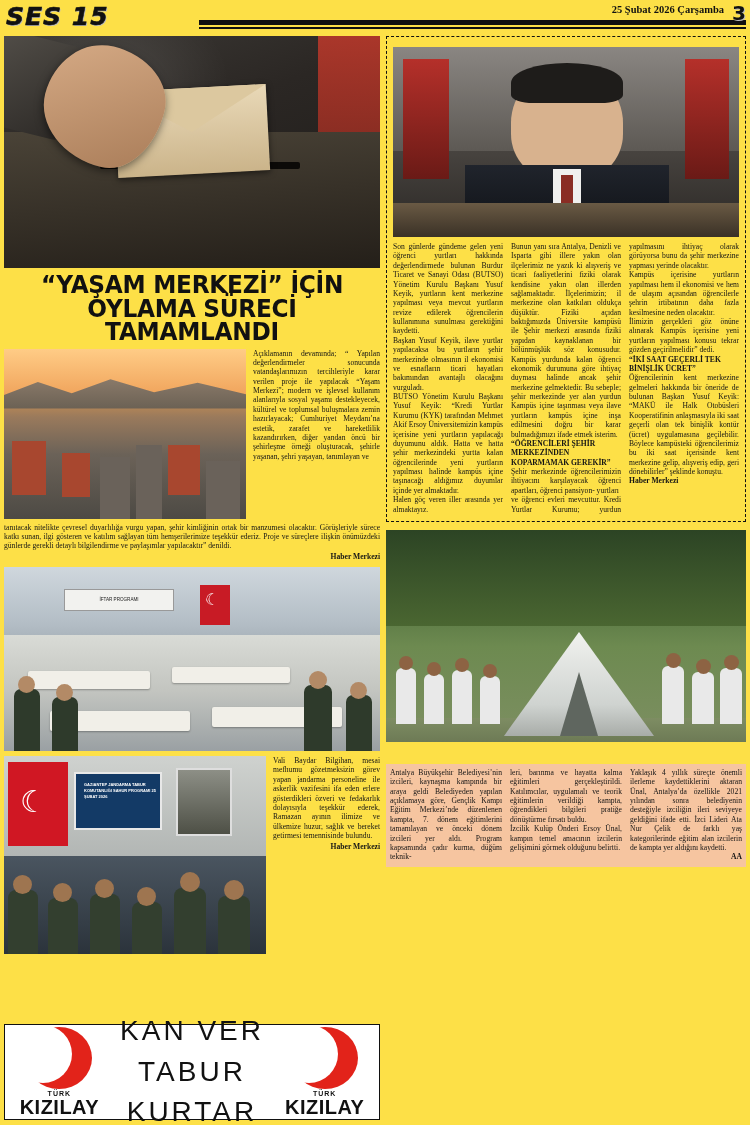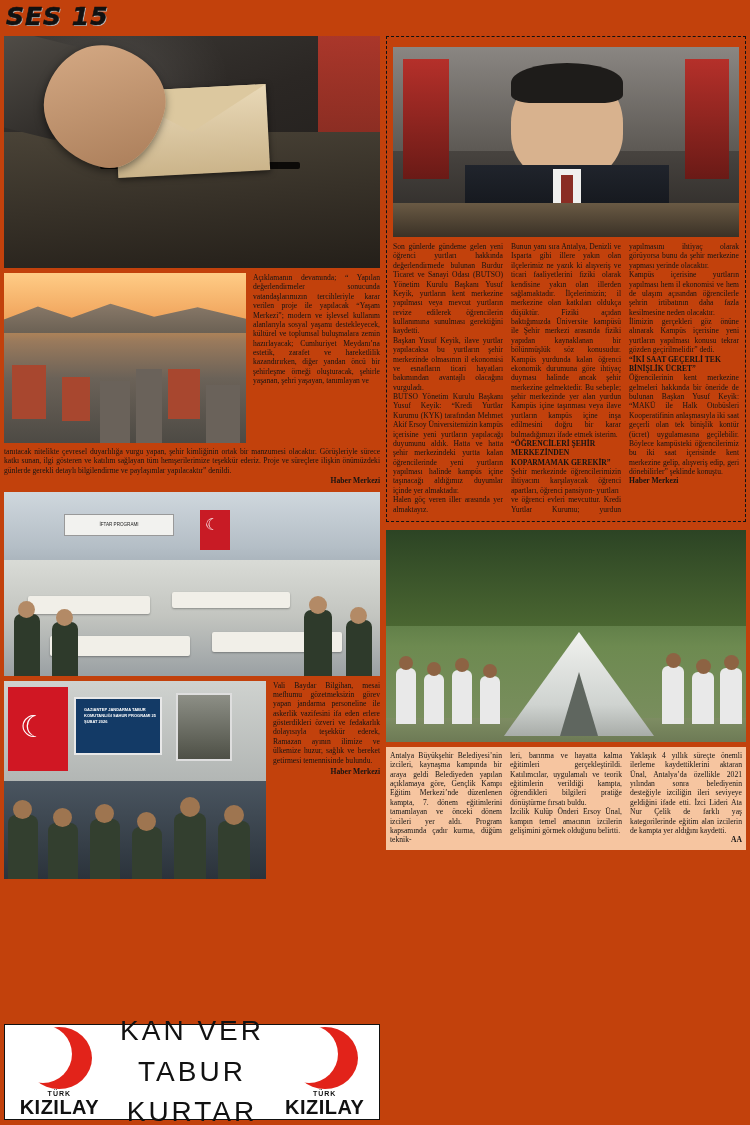--- a/index.html
+++ b/index.html
@@ -2,21 +2,21 @@
 <html><head>
 <meta charset="utf-8">
 <style>
   * { box-sizing: border-box; margin: 0; padding: 0; }
   html, body {
     width: 750px; height: 1125px;
     background: #ffffff;
     font-family: "Liberation Serif", serif;
     overflow: hidden;
   }
-  .page { position: relative; width: 750px; height: 1125px; background: #c2410c; }
+  .page { position: relative; width: 750px; height: 1125px; background: #fde047; }
 
   
   .masthead {
     position: absolute; left: 0; top: 0; width: 750px; height: 34px;
     display: flex; align-items: flex-start;
   }
   .logo {
     font-family: "DejaVu Sans", sans-serif;
     font-weight: bold; font-style: italic;
     font-size: 25px; letter-spacing: 1px;
@@ -246,33 +246,43 @@
     text-align:center; line-height:1.45;
   }
 </style>
 </head>
 <body>
 
 <div class="page">
 
   <div class="masthead">
     <div class="logo">SES 15</div>
+    <div class="rule-wrap">
+      <div class="rule-thick"></div>
+      <div class="rule-thin"></div>
+      <div class="dateline">25 Şubat 2026 Çarşamba</div>
+      <div class="pagenum">3</div>
+    </div>
   </div>
 
   <div class="col-left">
 
     <div class="photo ballot">
       <div class="flagstripe"></div>
       <div class="box-dark"></div>
       <div class="slot"></div>
       <div class="envelope"></div>
       <div class="sleeve"></div>
       <div class="hand"></div>
     </div>
 
+    <div style="margin-top:5px">
+      <div class="hl hl-1">“YAŞAM MERKEZİ” İÇİN</div>
+      <div class="hl hl-1">OYLAMA SÜRECİ TAMAMLANDI</div>
+    </div>
 
     <div style="display:flex; gap:7px; margin-top:5px;">
       <div class="photo cityphoto">
         <div class="sky"></div>
         <div class="mount"></div>
         <div class="red" style="left:8px; top:92px; width:34px; height:54px;"></div>
         <div class="red" style="left:58px; top:104px; width:28px; height:44px;"></div>
         <div class="bldg" style="left:96px; width:30px; height:62px;"></div>
         <div class="bldg" style="left:132px; width:26px; height:74px;"></div>
         <div class="red" style="left:164px; top:96px; width:32px; height:50px;"></div>
@@ -393,21 +403,21 @@
         <div class="kid" style="left:94px; width:20px; height:48px;"></div>
         <div class="kh" style="left:97px; bottom:64px; width:14px; height:14px;"></div>
         <div class="kid" style="left:276px; width:22px; height:58px;"></div>
         <div class="kh" style="left:280px; bottom:74px; width:15px; height:15px;"></div>
         <div class="kid" style="left:306px; width:22px; height:52px;"></div>
         <div class="kh" style="left:310px; bottom:68px; width:15px; height:15px;"></div>
         <div class="kid" style="left:334px; width:22px; height:56px;"></div>
         <div class="kh" style="left:338px; bottom:72px; width:15px; height:15px;"></div>
       </div>
 
-      <div class="cols3 body-txt" style="margin-top:5px; background:#f6c5a0; padding:4px 4px 5px 4px;">
+      <div class="cols3 body-txt" style="margin-top:22px; background:#f6c5a0; padding:4px 4px 5px 4px;">
         <div>Antalya Büyükşehir Belediyesi’nin izcileri, kaynaşma kampında bir araya geldi Belediyeden yapılan açıklamaya göre, Gençlik Kampı Eğitim Merkezi’nde düzenlenen kampta, 7. dönem eğitimlerini tamamlayan ve önceki dönem izcileri yer aldı. Program kapsamında çadır kurma, düğüm teknik-</div>
         <div style="white-space:pre-line;">leri, barınma ve hayatta kalma eğitimleri gerçekleştirildi. Katılımcılar, uygulamalı ve teorik eğitimlerin verildiği kampta, öğrendikleri bilgileri pratiğe dönüştürme fırsatı buldu.
 İzcilik Kulüp Önderi Ersoy Ünal, kampın temel amacının izcilerin gelişimini görmek olduğunu belirtti.</div>
         <div>Yaklaşık 4 yıllık süreçte önemli ilerleme kaydettiklerini aktaran Ünal, Antalya’da özellikle 2021 yılından sonra belediyenin desteğiyle izciliğin ileri seviyeye geldiğini ifade etti. İzci Lideri Ata Nur Çelik de farklı yaş kategorilerinde eğitim alan izcilerin de kampta yer aldığını kaydetti.</div>
         <div class="subhead" style="text-align:right;">AA</div>
       </div>
     </div>
   </div>
 
   <div class="kizilay">

